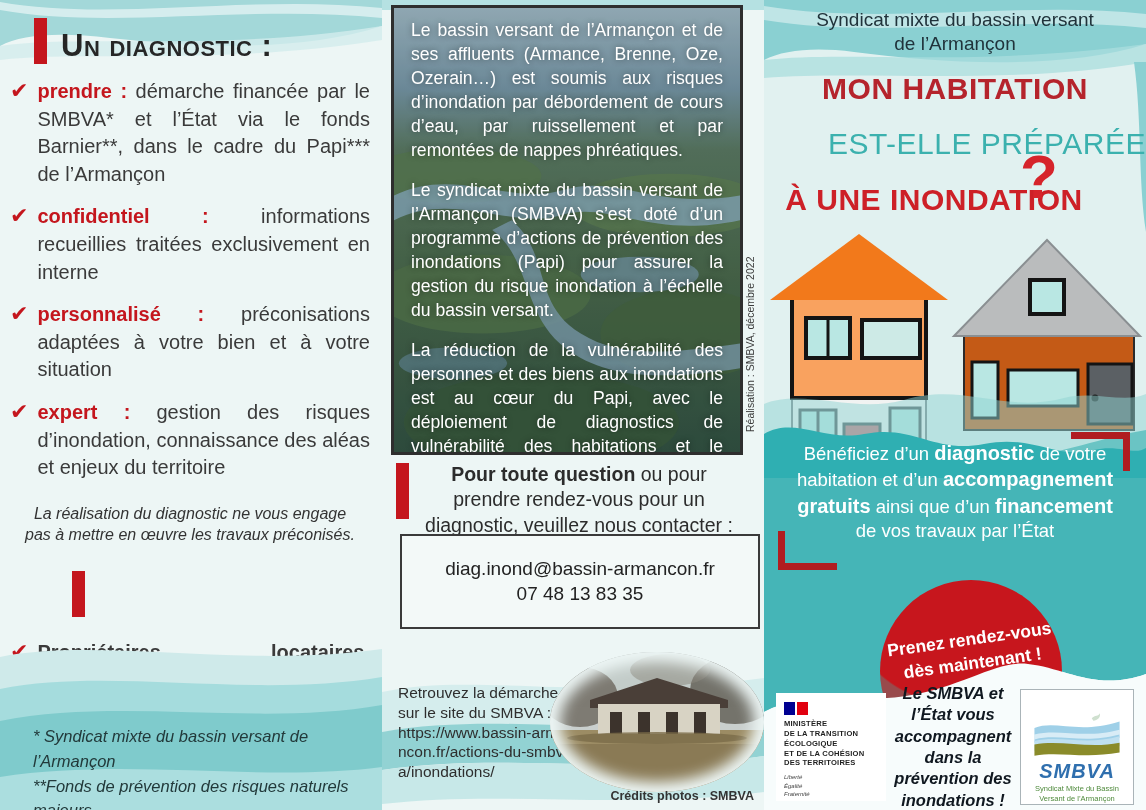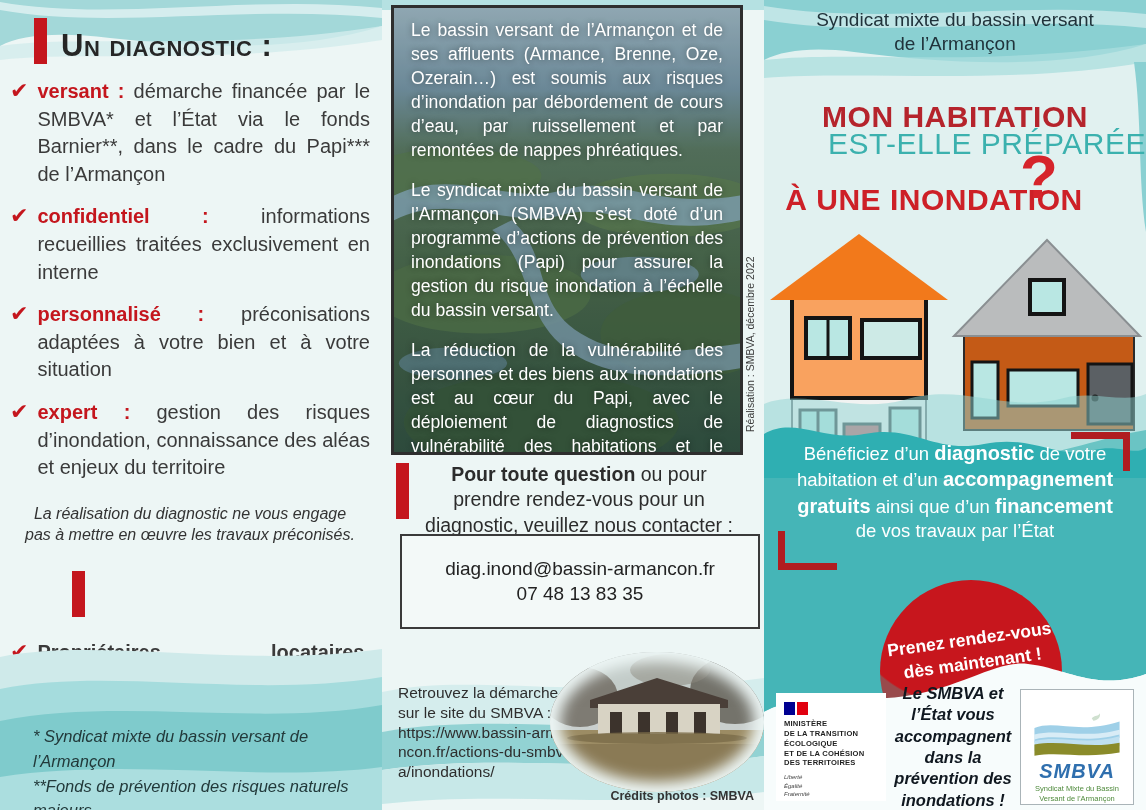--- a/index.html
+++ b/index.html
@@ -46,21 +46,21 @@
   .website{left:16px;top:683px;width:172px;font-size:15.5px;line-height:1.28;color:#2e2e2e;}
   .website .url{word-break:break-all;}
   .oval-photo{left:168px;top:652px;width:214px;height:140px;border-radius:50%;overflow:hidden;}
   .oval-fade{left:168px;top:652px;width:214px;height:140px;border-radius:50%;
       box-shadow:inset 0 0 14px 10px #edf6f5;pointer-events:none;}
   .credits{right:10px;top:789px;font-size:12.5px;font-weight:bold;color:#333;}
 
   
   .right-bg{left:0;top:0;width:382px;height:810px;}
   .org-name{left:40px;top:8px;width:302px;text-align:center;font-size:19px;line-height:1.25;color:#20333b;}
-  .title1{left:0;top:72px;width:382px;text-align:center;font-size:30px;font-weight:bold;color:#b5242c;letter-spacing:.5px;margin-top:28px;}
+  .title1{left:0;top:72px;width:382px;text-align:center;font-size:30px;font-weight:bold;color:#b5242c;letter-spacing:.5px;}
   .title2{left:0;top:127px;width:382px;text-align:right;font-size:30px;color:#3bb1ae;letter-spacing:.5px;}
   .title3{left:0;top:183px;width:340px;text-align:center;font-size:30px;font-weight:bold;color:#cd2027;letter-spacing:.5px;}
   .qmark{left:1020px;top:146px;font-size:62px;font-weight:bold;color:#d6242b;position:absolute;line-height:1;}
   .houses{left:0;top:228px;width:382px;height:250px;}
   .benefit{left:30px;top:440px;width:322px;text-align:center;color:#fff;font-size:18.5px;line-height:1.32;}
   .benefit b{font-size:20px;}
   .br{position:absolute;width:52px;height:32px;}
   .br-tr{top:-8px;right:-14px;border-top:7px solid #b01d20;border-right:7px solid #b01d20;}
   .br-bl{bottom:-26px;left:-16px;border-bottom:7px solid #b01d20;border-left:7px solid #b01d20;}
   .badge{left:116px;top:580px;width:182px;height:182px;border-radius:50%;
@@ -94,21 +94,21 @@
 
     <div class="abs left-content">
       <div class="h-red">
         <span class="bar"></span>
         <span class="h-text">Un diagnostic :</span>
       </div>
 
       <div class="check-item">
         <span class="check">✔</span>
         <div class="ci-text">
-          <span class="ci-label">versant :</span>
+          <span class="ci-label">prendre :</span>
           <span>démarche financée par le SMBVA* et l’État via le fonds Barnier**, dans le cadre du Papi*** de l’Armançon</span>
         </div>
       </div>
       <div class="check-item">
         <span class="check">✔</span>
         <div class="ci-text">
           <span class="ci-label">confidentiel :</span>
           <span>informations recueillies traitées exclusivement en interne</span>
         </div>
       </div>

